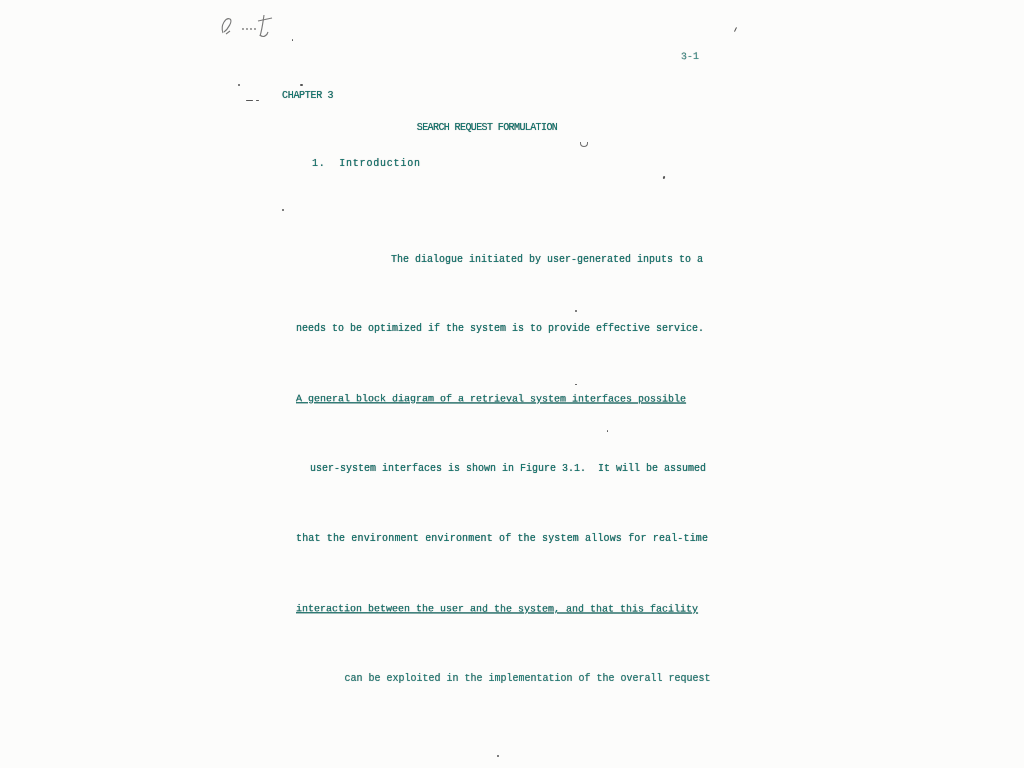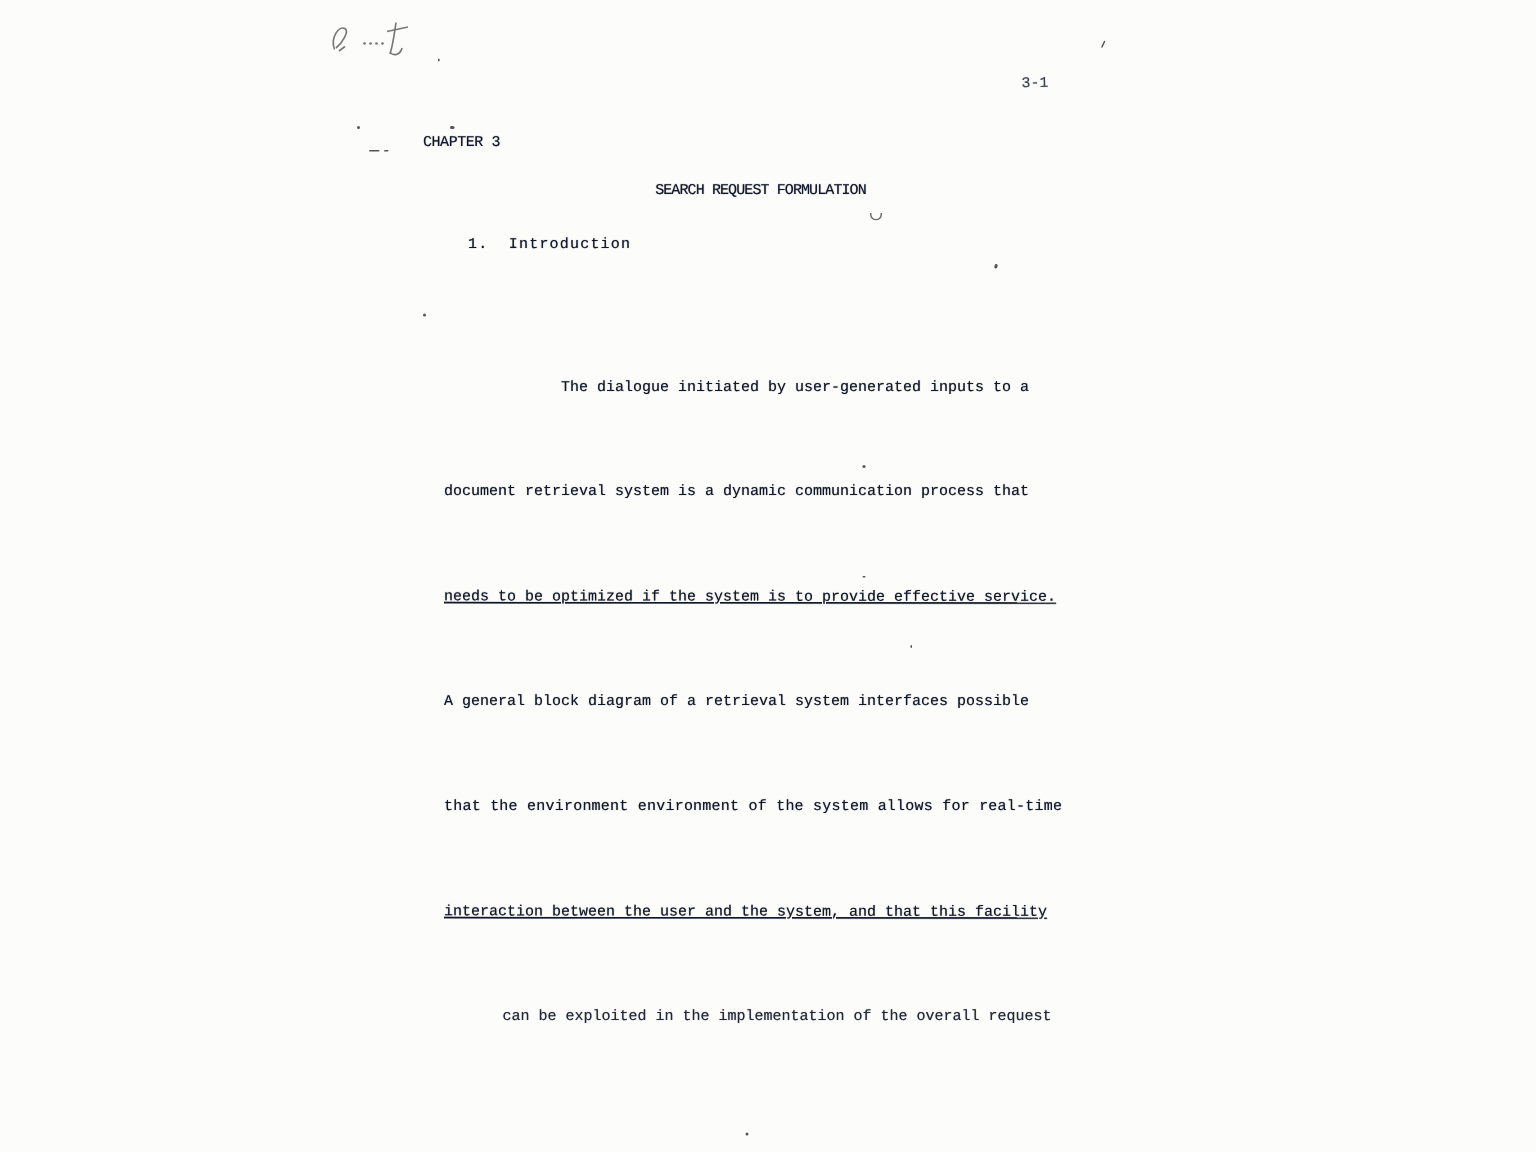--- a/index.html
+++ b/index.html
@@ -6,51 +6,51 @@
     margin: 0; padding: 0;
     width: 1024px; height: 768px;
     overflow: hidden;
     background: #ffffff;
   }
   .page {
     position: relative;
     width: 1024px; height: 768px;
     background: #fcfcfb;
     font-family: "Liberation Mono", "DejaVu Sans Mono", monospace;
-    color: #0f172a;
+    color: #0f766e;
   }
   .typed {
     text-shadow: 0 0 0.7px rgba(25,25,25,0.65);
     white-space: pre;
   }
   .page-number {
     position: absolute; left: 681px; top: 51px;
     font-size: 10px; opacity: 0.8;
     transform: rotate(-1deg);
   }
   .chapter-heading {
     position: absolute; left: 282px; top: 90px; width: 414px;
     text-align: left; font-size: 10px; letter-spacing: -0.3px;
   }
   .doc-title {
-    position: absolute; left: 300px; top: 122px; width: 414px;
+    position: absolute; left: 280px; top: 122px; width: 414px;
     text-align: center; font-size: 10px; letter-spacing: -0.6px;
   }
   .section-heading {
     position: absolute; left: 312px; top: 158px;
     font-size: 10px; letter-spacing: 0.8px;
   }
   .body-block {
     position: absolute; left: 296px; top: 201px; width: 424px;
     font-size: 10px; line-height: 23.3px;
   }
   .bline { height: 23.3px; }
   
   .bline:nth-child(3n)   { transform: translateY(0.4px) rotate(0.05deg); text-decoration: underline; }
-  .bline:nth-child(3n+1) { transform: translateY(-0.3px); }
+  .bline:nth-child(3n+1) { transform: translateY(-0.3px); text-align: center; }
   .bline:nth-child(5n)   { letter-spacing: 0.15px; }
   .bline:nth-child(7n)   { opacity: 0.93; margin-left: 39px; }
 
   .speck { position: absolute; background: #555; border-radius: 1px; }
   .arc-mark {
     position: absolute; left: 580px; top: 142px;
     width: 6px; height: 4px;
     border: 1px solid #4a4a4a; border-top: none;
     border-radius: 0 0 6px 6px; opacity: 0.8;
   }
@@ -77,23 +77,23 @@
   </svg>
 
   <div class="page-number typed">3-1</div>
 
   <div class="chapter-heading typed">CHAPTER 3</div>
   <div class="doc-title typed">SEARCH REQUEST FORMULATION</div>
   <div class="section-heading typed">1.  Introduction</div>
 
   <div class="body-block typed">
     <div class="bline">             The dialogue initiated by user-generated inputs to a</div>
-    <div class="bline">document retrieval system is a dynamic communication process that</div>
     <div class="bline">needs to be optimized if the system is to provide effective service.</div>
     <div class="bline">A general block diagram of a retrieval system interfaces possible</div>
+    <div class="bline">user-system interfaces is shown in Figure 3.1.  It will be assumed</div>
     <div class="bline">that the environment environment of the system allows for real-time</div>
     <div class="bline">interaction between the user and the system, and that this facility</div>
     <div class="bline">can be exploited in the implementation of the overall request</div>
     
     
     
     
     
     
     

